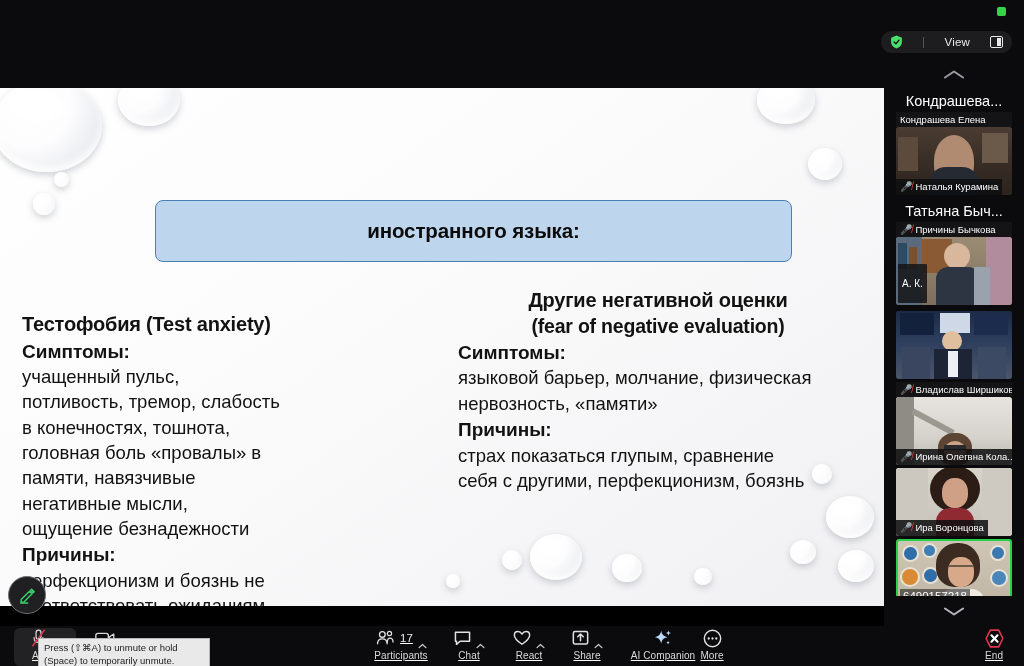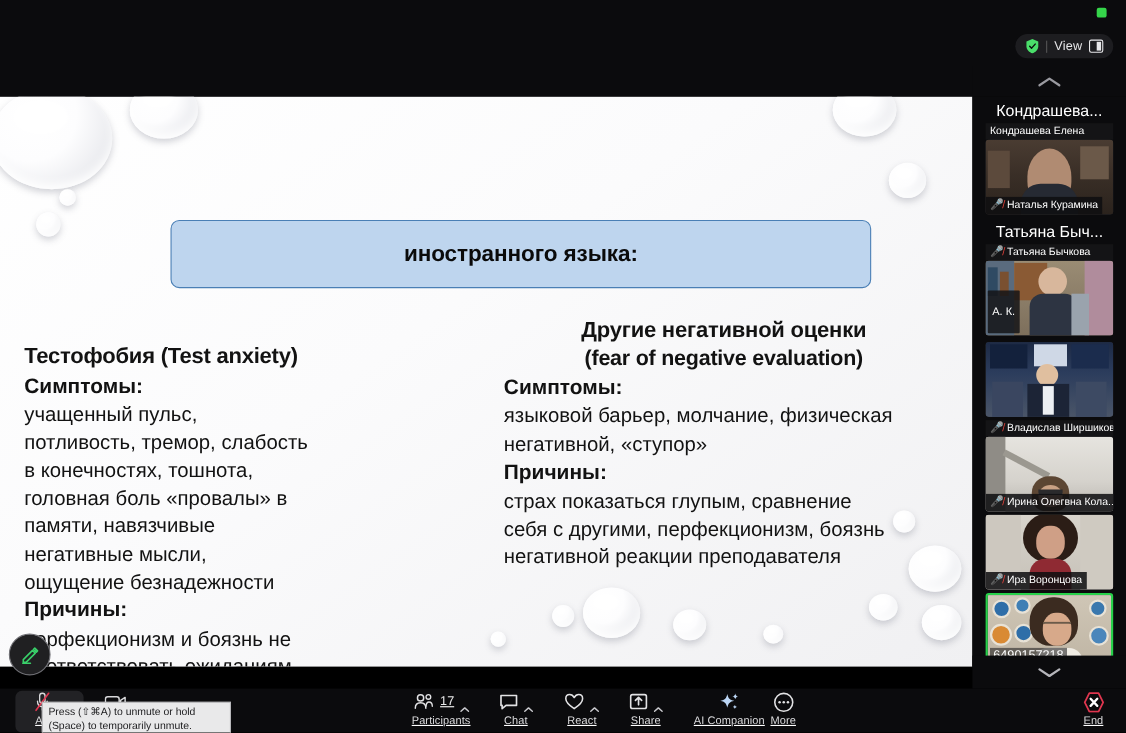--- a/index.html
+++ b/index.html
@@ -15,21 +15,21 @@
     position:absolute; left:0; top:0; width:1024px; height:88px;
     background:#0b0b0d;
   }
   #rec-dot{
     position:absolute; right:18px; top:7px; width:9px; height:9px;
     border-radius:2px; background:#35d54a;
   }
   #view-pill{
     position:absolute; right:12px; top:31px; height:22px;
     background:#1d1d20; border-radius:11px;
-    display:flex; align-items:center; gap:6px; padding:0 9px;
+    display:flex; align-items:center; gap:20px; padding:0 9px;
   }
   #view-pill .shield{
     width:13px; height:14px; display:block;
   }
   #view-pill .sep{ width:1px; height:11px; background:#555; }
   #view-pill .vlabel{ font-size:11.5px; color:#e8e8ea; letter-spacing:.2px;}
   #view-pill .vicon{
     width:13px;height:12px; border:1.4px solid #e8e8ea; border-radius:2px;
     position:relative; display:block;
   }
@@ -222,25 +222,24 @@
     <div class="lbl">Причины:</div>
     <div class="body-ln">перфекционизм и боязнь не</div>
     <div class="body-ln">соответствовать ожиданиям.</div>
   </div>
 
   <div class="col" id="col-right">
     <div class="h-ru ctr">Другие негативной оценки</div>
     <div class="h-en ctr">(fear of negative evaluation)</div>
     <div class="lbl">Симптомы:</div>
     <div class="body-ln">языковой барьер, молчание, физическая</div>
-    <div class="body-ln">негативной, «ступор»</div>
+    <div class="body-ln">нервозность, «памяти»</div>
     <div class="lbl">Причины:</div>
     <div class="body-ln">страх показаться глупым, сравнение</div>
     <div class="body-ln">себя с другими, перфекционизм, боязнь</div>
-    <div class="body-ln">негативной реакции преподавателя</div>
   </div>
 </div>
 
 <div id="annotate">
   <svg width="19" height="19" viewBox="0 0 24 24">
     <path d="M4 17.2 L14.6 6.6 L17.8 9.8 L7.2 20.4 H4 Z" fill="none" stroke="#39d06a" stroke-width="1.8" stroke-linejoin="round"></path>
     <path d="M15.8 5.4 L17.2 4 L20.4 7.2 L19 8.6 Z" fill="none" stroke="#39d06a" stroke-width="1.8" stroke-linejoin="round"></path>
     <path d="M3.4 21.4 H12.2" stroke="#39d06a" stroke-width="1.8" stroke-linecap="round"></path>
   </svg>
 </div>
@@ -266,21 +265,21 @@
     </div>
     <div class="tag">
       <span class="mutetag">🎤̸</span>
       <span>Наталья Курамина</span>
     </div>
   </div>
 
   <div class="pname-big">Татьяна Быч...</div>
   <div class="namestrip">
     <span class="mutetag">🎤̸</span>
-    <span>Татьяна Бычкова</span>
+    <span>Причины Бычкова</span>
   </div>
   <div class="tile">
     <div class="scene" style="background:linear-gradient(180deg,#9a8c74 0%,#7d6f5c 100%);">
       <div style="position:absolute;left:0;top:0;width:26px;height:68px;background:#5a6b7e;"></div>
       <div style="position:absolute;left:2px;top:6px;width:9px;height:26px;background:#2f4a63;"></div>
       <div style="position:absolute;left:13px;top:10px;width:8px;height:22px;background:#7a5030;"></div>
       <div style="position:absolute;left:26px;top:2px;width:30px;height:34px;background:#8a5a34;"></div>
       <div style="position:absolute;left:48px;top:6px;width:26px;height:26px;border-radius:50%;background:#d8b79c;"></div>
       <div style="position:absolute;left:40px;top:30px;width:44px;height:38px;background:#2d3442;border-radius:12px 12px 0 0;"></div>
       <div style="position:absolute;right:0;top:0;width:26px;height:68px;background:#b08c9c;"></div>

